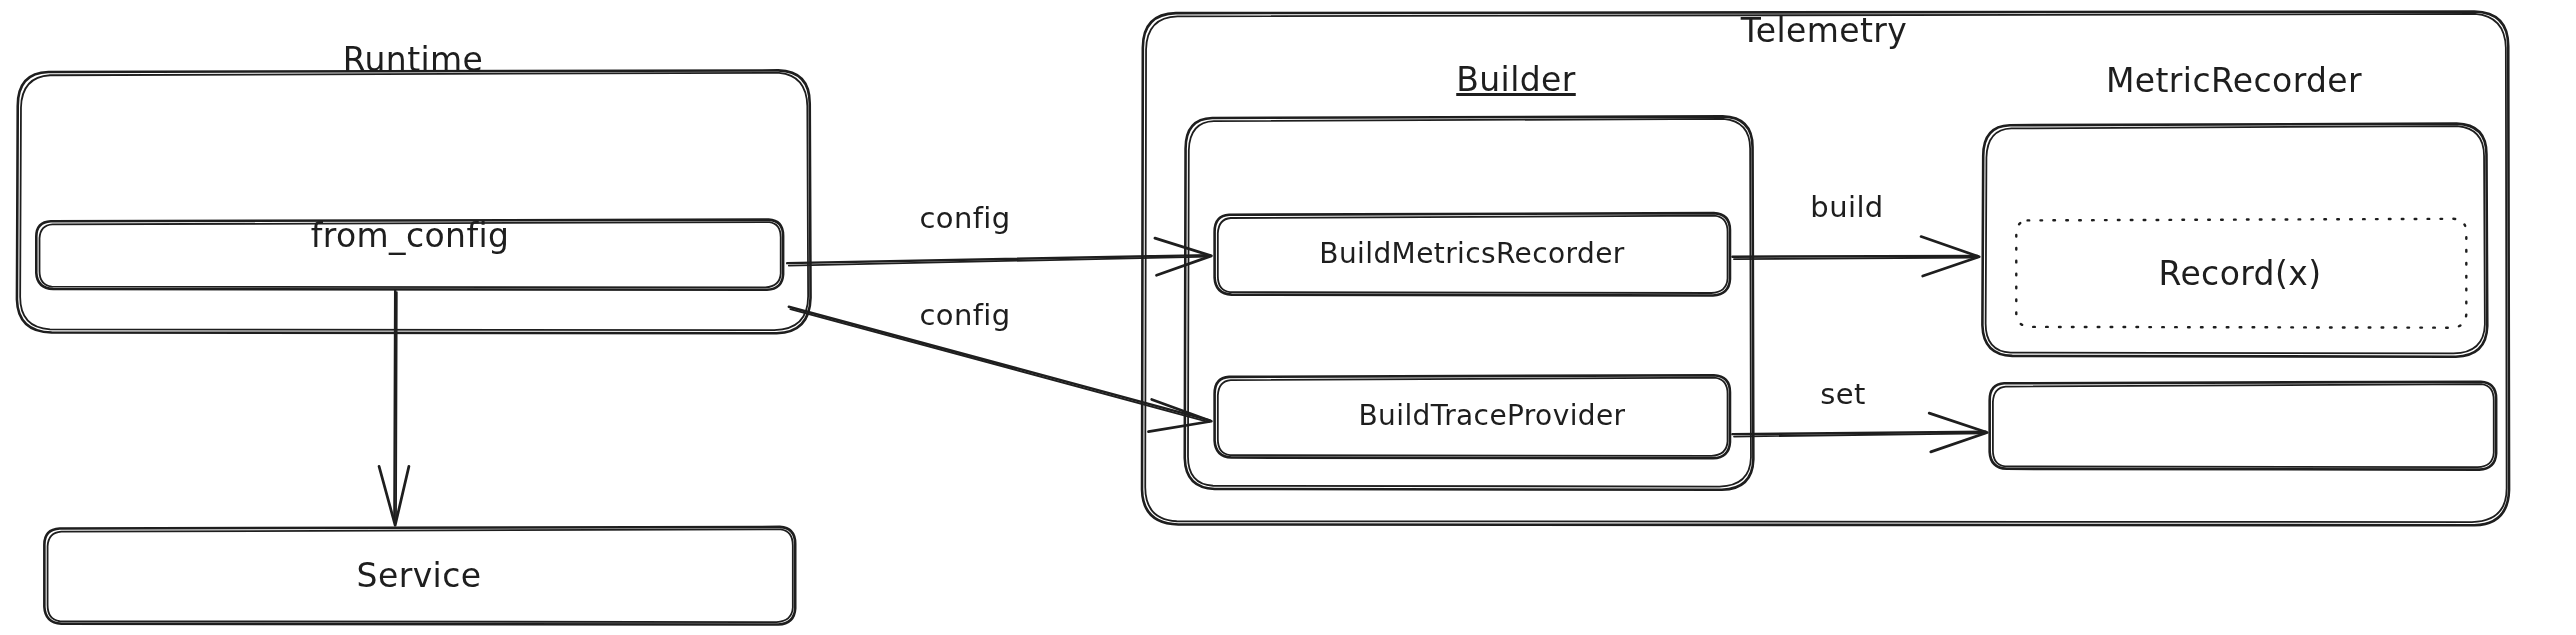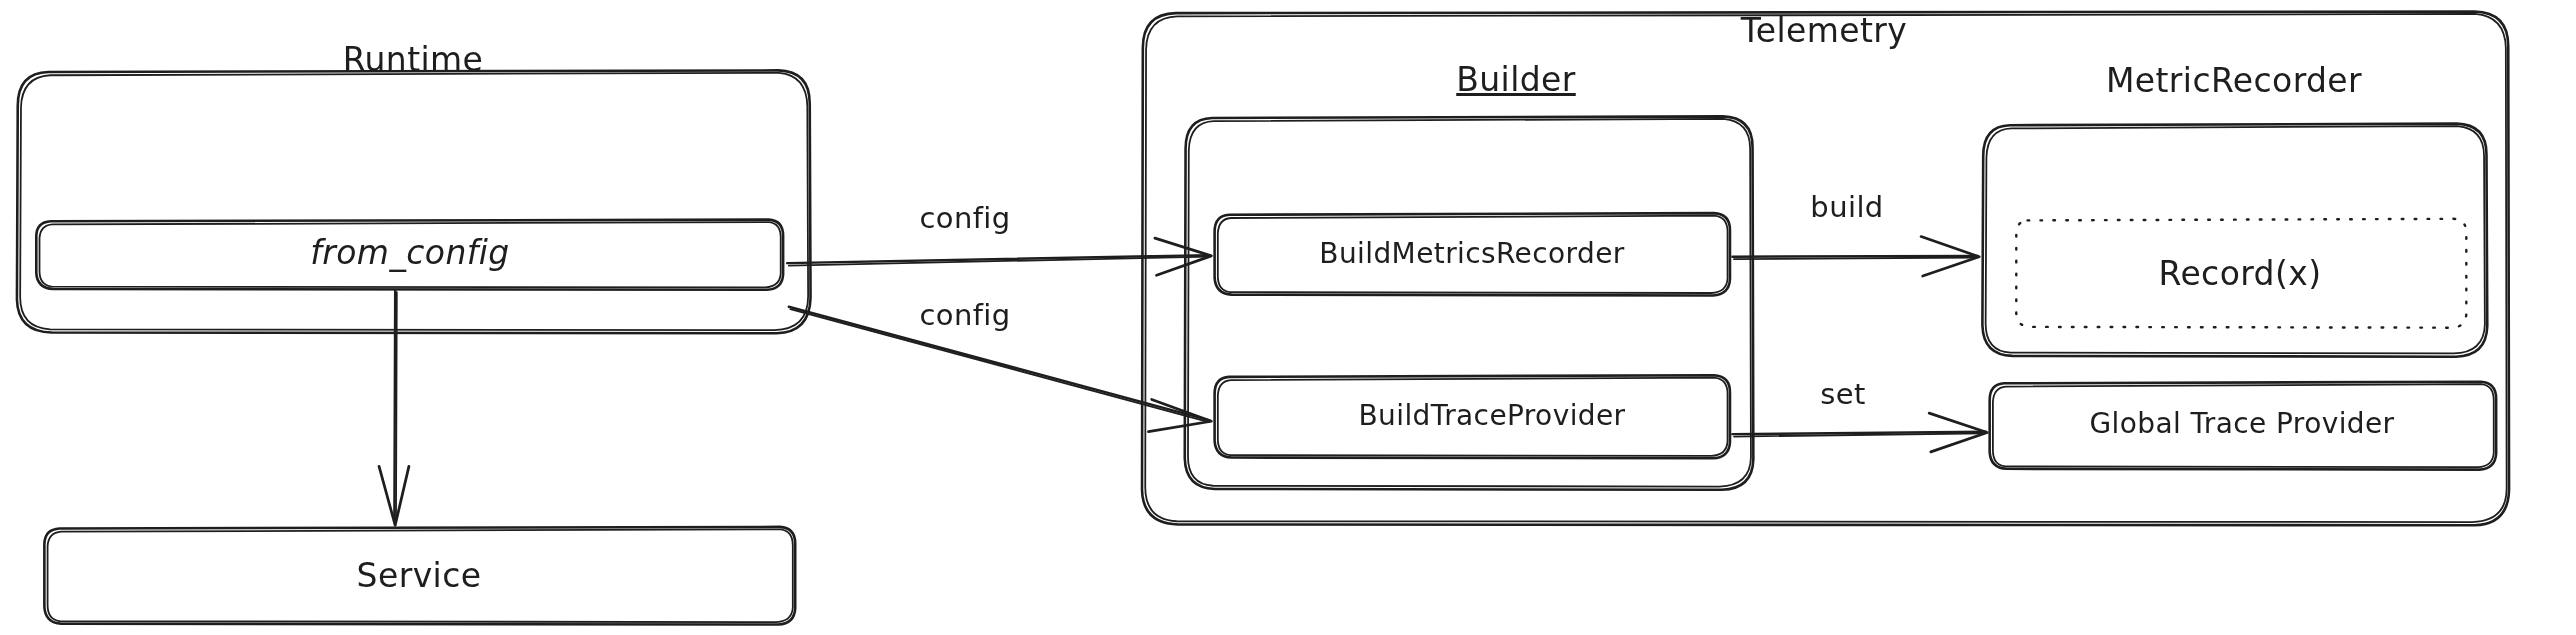--- a/index.html
+++ b/index.html
@@ -127,37 +127,36 @@
     <g>
       <path stroke-width="3" d="M2148,538 L2462,535"></path>
       <path stroke-width="2.2" d="M2150,541 L2461,537"></path>
       <path stroke-width="3.4" d="M2392,512 L2464,536 L2394,560"></path>
     </g>
 
   </svg>
 
   <div class="node-label lbl-big" style="left:413px; top:40px;">Runtime</div>
 
-  <div class="node-label lbl-big" style="left:410px; top:233px;font-style:italic;">from_config</div>
+  <div class="node-label lbl-big" style="left:410px; top:216px;">from_config</div>
 
   <div class="node-label lbl-big" style="left:419px; top:556px;">Service</div>
 
   <div class="node-label lbl-big" style="left:1824px; top:11.3px;">Telemetry</div>
 
   <div class="node-label lbl-big" style="left:1516px; top:60px;text-decoration:underline;">Builder</div>
 
   <div class="node-label lbl-mid" style="left:1472px; top:237px;">BuildMetricsRecorder</div>
 
   <div class="node-label lbl-mid" style="left:1472px; top:399px;margin-left:20px;">BuildTraceProvider</div>
 
   <div class="node-label lbl-big" style="left:2234px; top:61px;">MetricRecorder</div>
 
   <div class="node-label lbl-big" style="left:2240px; top:254px;text-align:right;">Record(x)</div>
 
-  <div class="node-label lbl-mid" style="left:2242px; top:407px;">Global Trace Provider</div>
 
   <div class="edge-label" style="left:965px; top:201px;">config</div>
 
   <div class="edge-label" style="left:965px; top:298px;">config</div>
 
 
   <div class="edge-label" style="left:1847px; top:190px;">build</div>
 
   <div class="edge-label" style="left:1843px; top:377px;">set</div>
 

